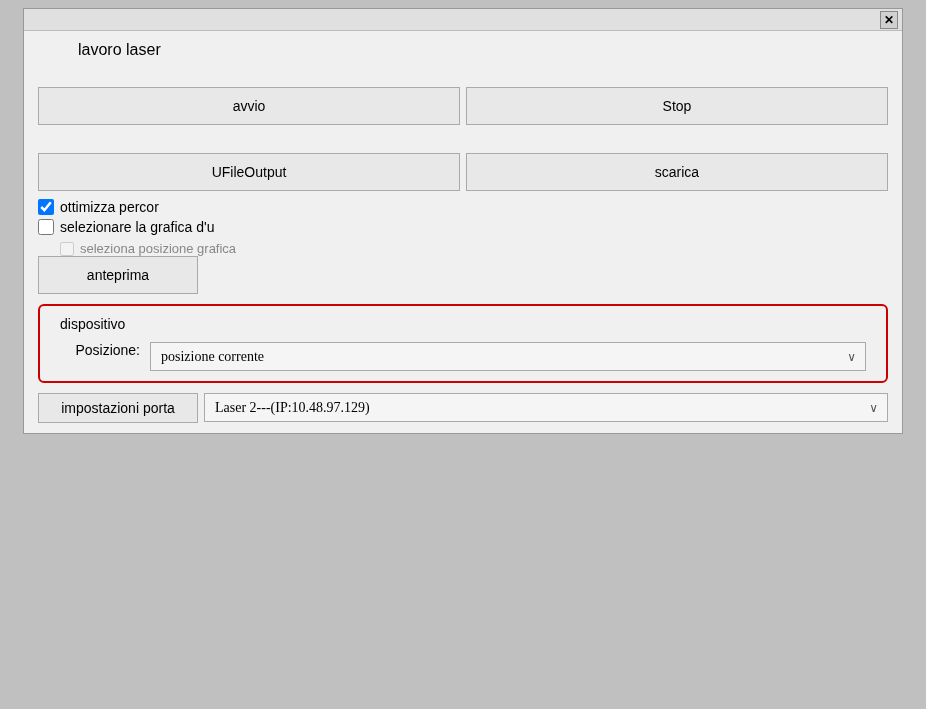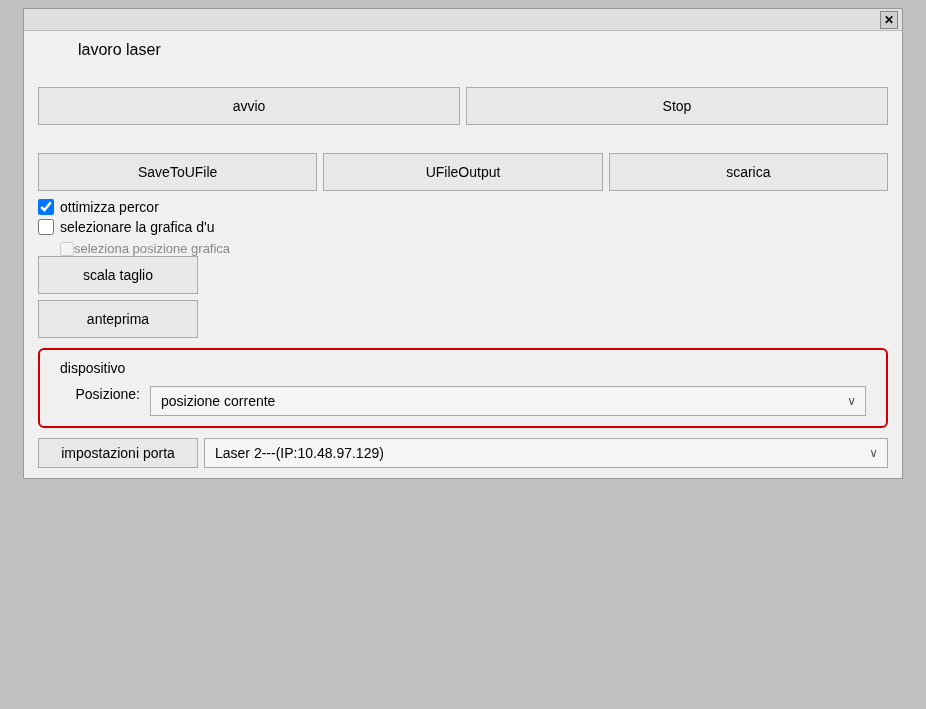--- a/index.html
+++ b/index.html
@@ -100,20 +100,21 @@
 
     .checkbox-row input[type="checkbox"] {
       width: 16px;
       height: 16px;
       cursor: pointer;
     }
 
     .sub-checkbox-row {
       display: flex;
       align-items: center;
+      gap: 6px;
       font-size: 13px;
       color: #888;
       margin-left: 22px;
       margin-top: 2px;
     }
 
     .sub-checkbox-row input[type="checkbox"] {
       width: 14px;
       height: 14px;
     }
@@ -156,20 +157,21 @@
     }
 
     .select-wrapper select {
       width: 100%;
       padding: 6px 30px 6px 10px;
       font-size: 14px;
       background: #f5f5f5;
       border: 1px solid #aaa;
       appearance: none;
       cursor: pointer;
+      font-family: Liberation Serif, serif;
     }
 
     .select-chevron {
       position: absolute;
       right: 10px;
       top: 50%;
       transform: translateY(-50%);
       font-size: 12px;
       color: #555;
       pointer-events: none;
@@ -203,42 +205,40 @@
   <div class="content">
 
     <div class="section-title">lavoro laser</div>
 
     <div class="button-row">
       <button class="btn">avvio</button>
       <button class="btn">Stop</button>
     </div>
 
     <div class="button-row">
-      <button class="btn">SaveToUFile</button>
       <button class="btn">UFileOutput</button>
       <button class="btn">scarica</button>
     </div>
 
     <div class="checkboxes-area">
       <div class="checkboxes-left">
         <div class="checkbox-row">
           <input type="checkbox" checked="" style="">
           <span>ottimizza percor</span>
         </div>
         <div class="checkbox-row">
           <input type="checkbox" style="">
           <span>selezionare la grafica d'u</span>
         </div>
         <div class="sub-checkbox-row">
           <input type="checkbox" disabled="" style="">
           <span>seleziona posizione grafica</span>
         </div>
       </div>
       <div class="buttons-right">
-        <button class="btn">scala taglio</button>
         <button class="btn">anteprima</button>
       </div>
     </div>
 
     <div class="device-section">
       <div class="device-title">dispositivo</div>
       <div class="device-row">
         <span class="device-label">Posizione:</span>
         <div class="select-wrapper">
           <select>

